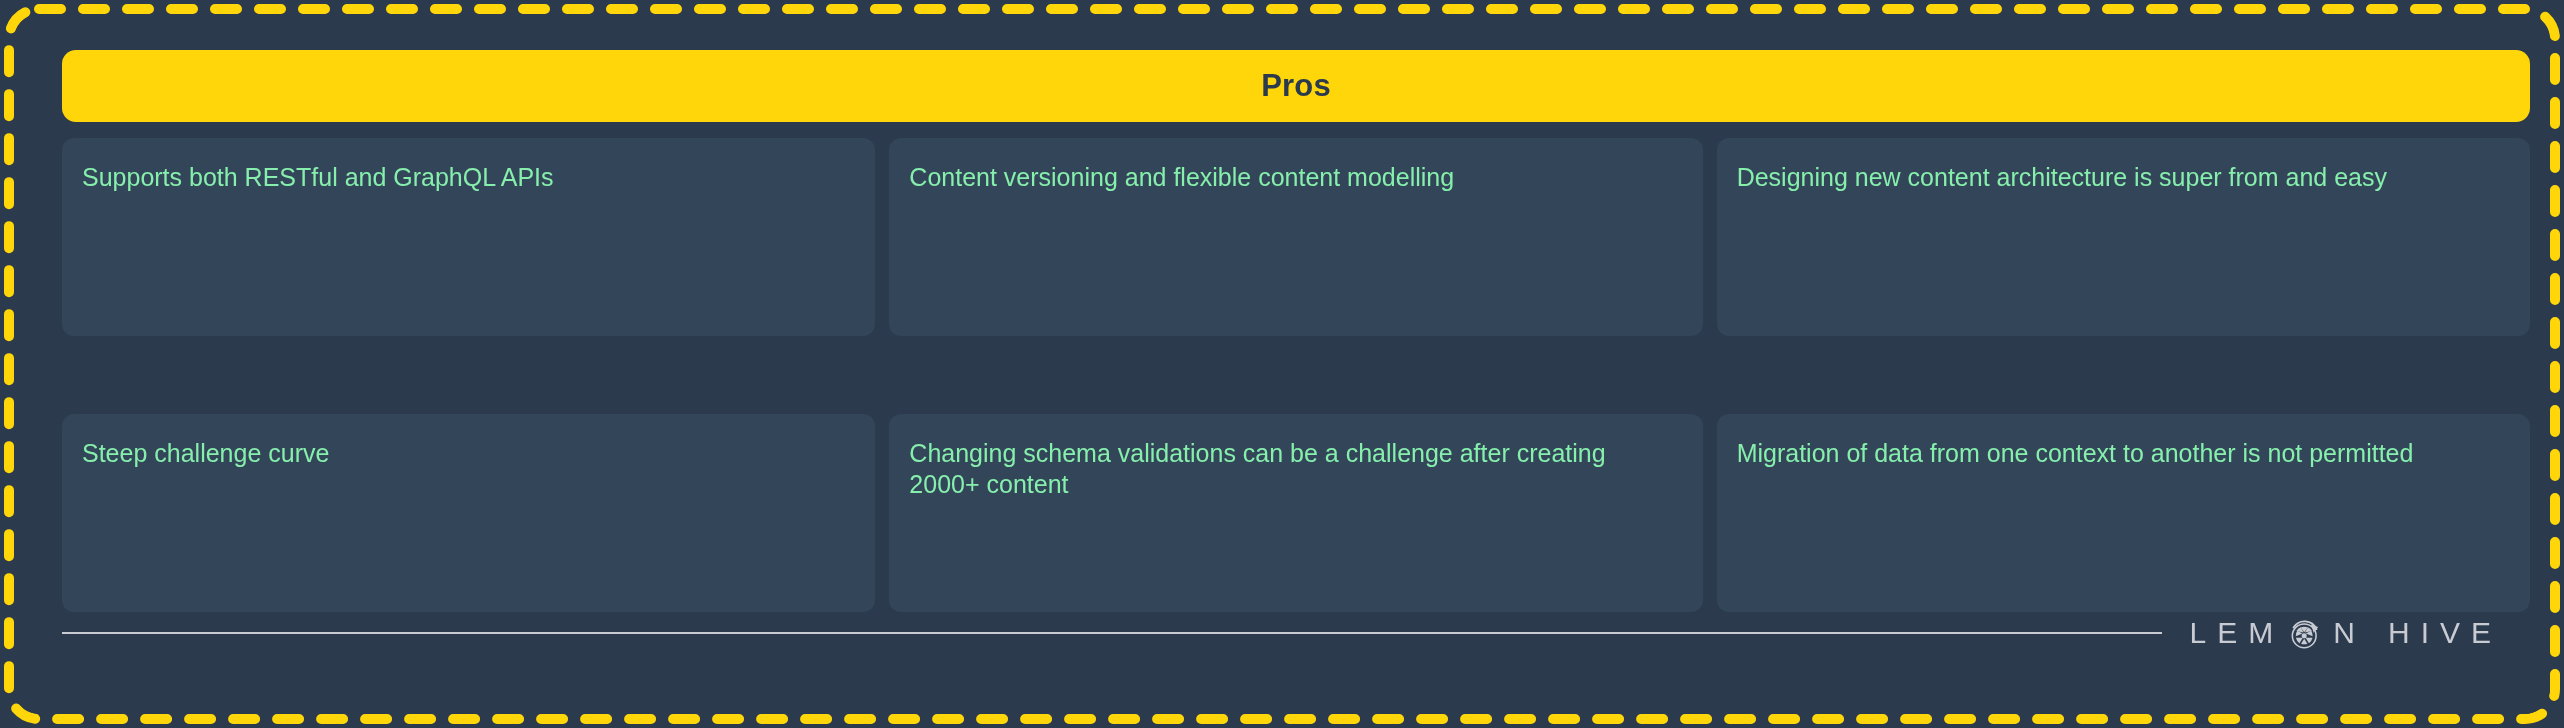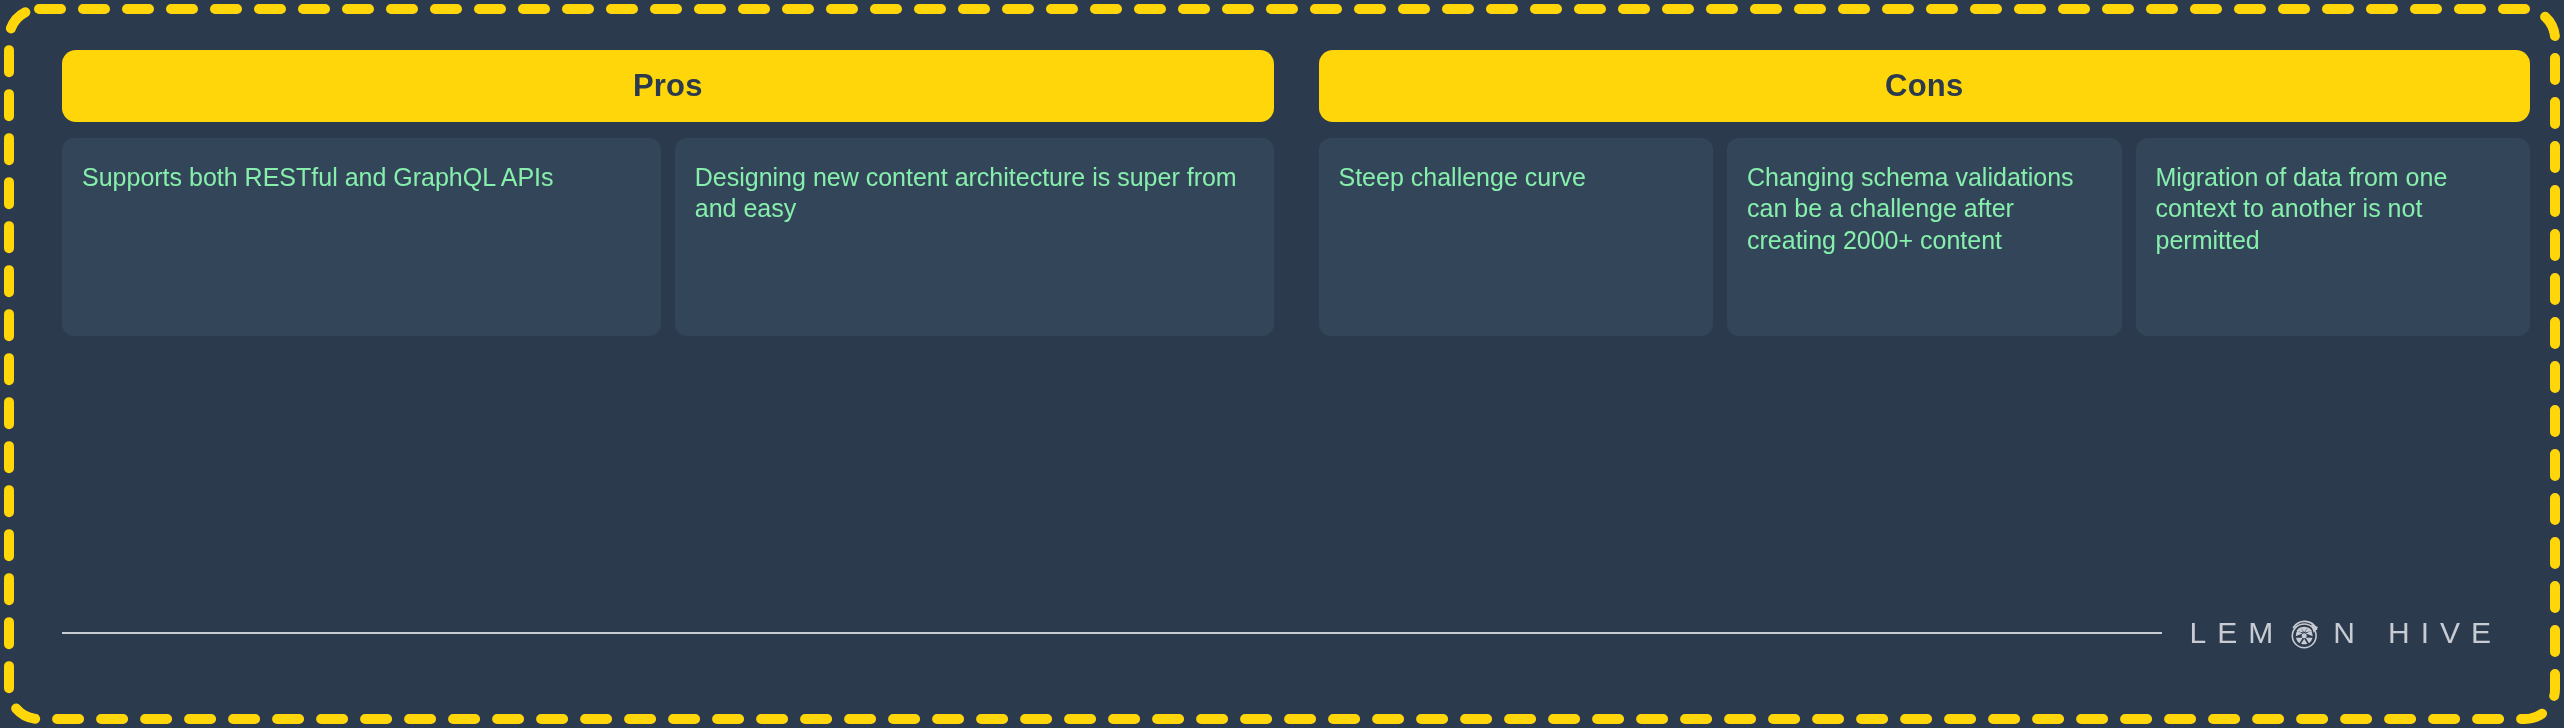--- a/index.html
+++ b/index.html
@@ -48,21 +48,22 @@
     overflow: hidden;
   }
 
   
   #columns {
     position: absolute;
     left: 48px;
     top: 36px;
     width: 2468px;
     display: flex;
-    gap: 45px;
+    gap: 62px;
+    flex-direction: column;
   }
   .column {
     flex: 1 1 0;
     display: flex;
     flex-direction: column;
   }
 
   .col-header {
     height: 72px;
     border-radius: 14px;
@@ -148,27 +149,29 @@
 
     <div id="columns">
 
       <div class="column">
         <div class="col-header">Pros</div>
         <div class="cards">
           <div class="card">
             <div class="card-text">Supports both RESTful and GraphQL APIs</div>
           </div>
           <div class="card">
+            <div class="card-text">Content versioning and flexible content modelling</div>
+          </div>
+          <div class="card">
             <div class="card-text">Designing new content architecture is super from and easy</div>
           </div>
         </div>
       </div>
 
       <div class="column">
-        <div class="col-header">Cons</div>
         <div class="cards">
           <div class="card">
             <div class="card-text">Steep challenge curve</div>
           </div>
           <div class="card">
             <div class="card-text">Changing schema validations can be a challenge after creating 2000+ content</div>
           </div>
           <div class="card">
             <div class="card-text">Migration of data from one context to another is not permitted</div>
           </div>

